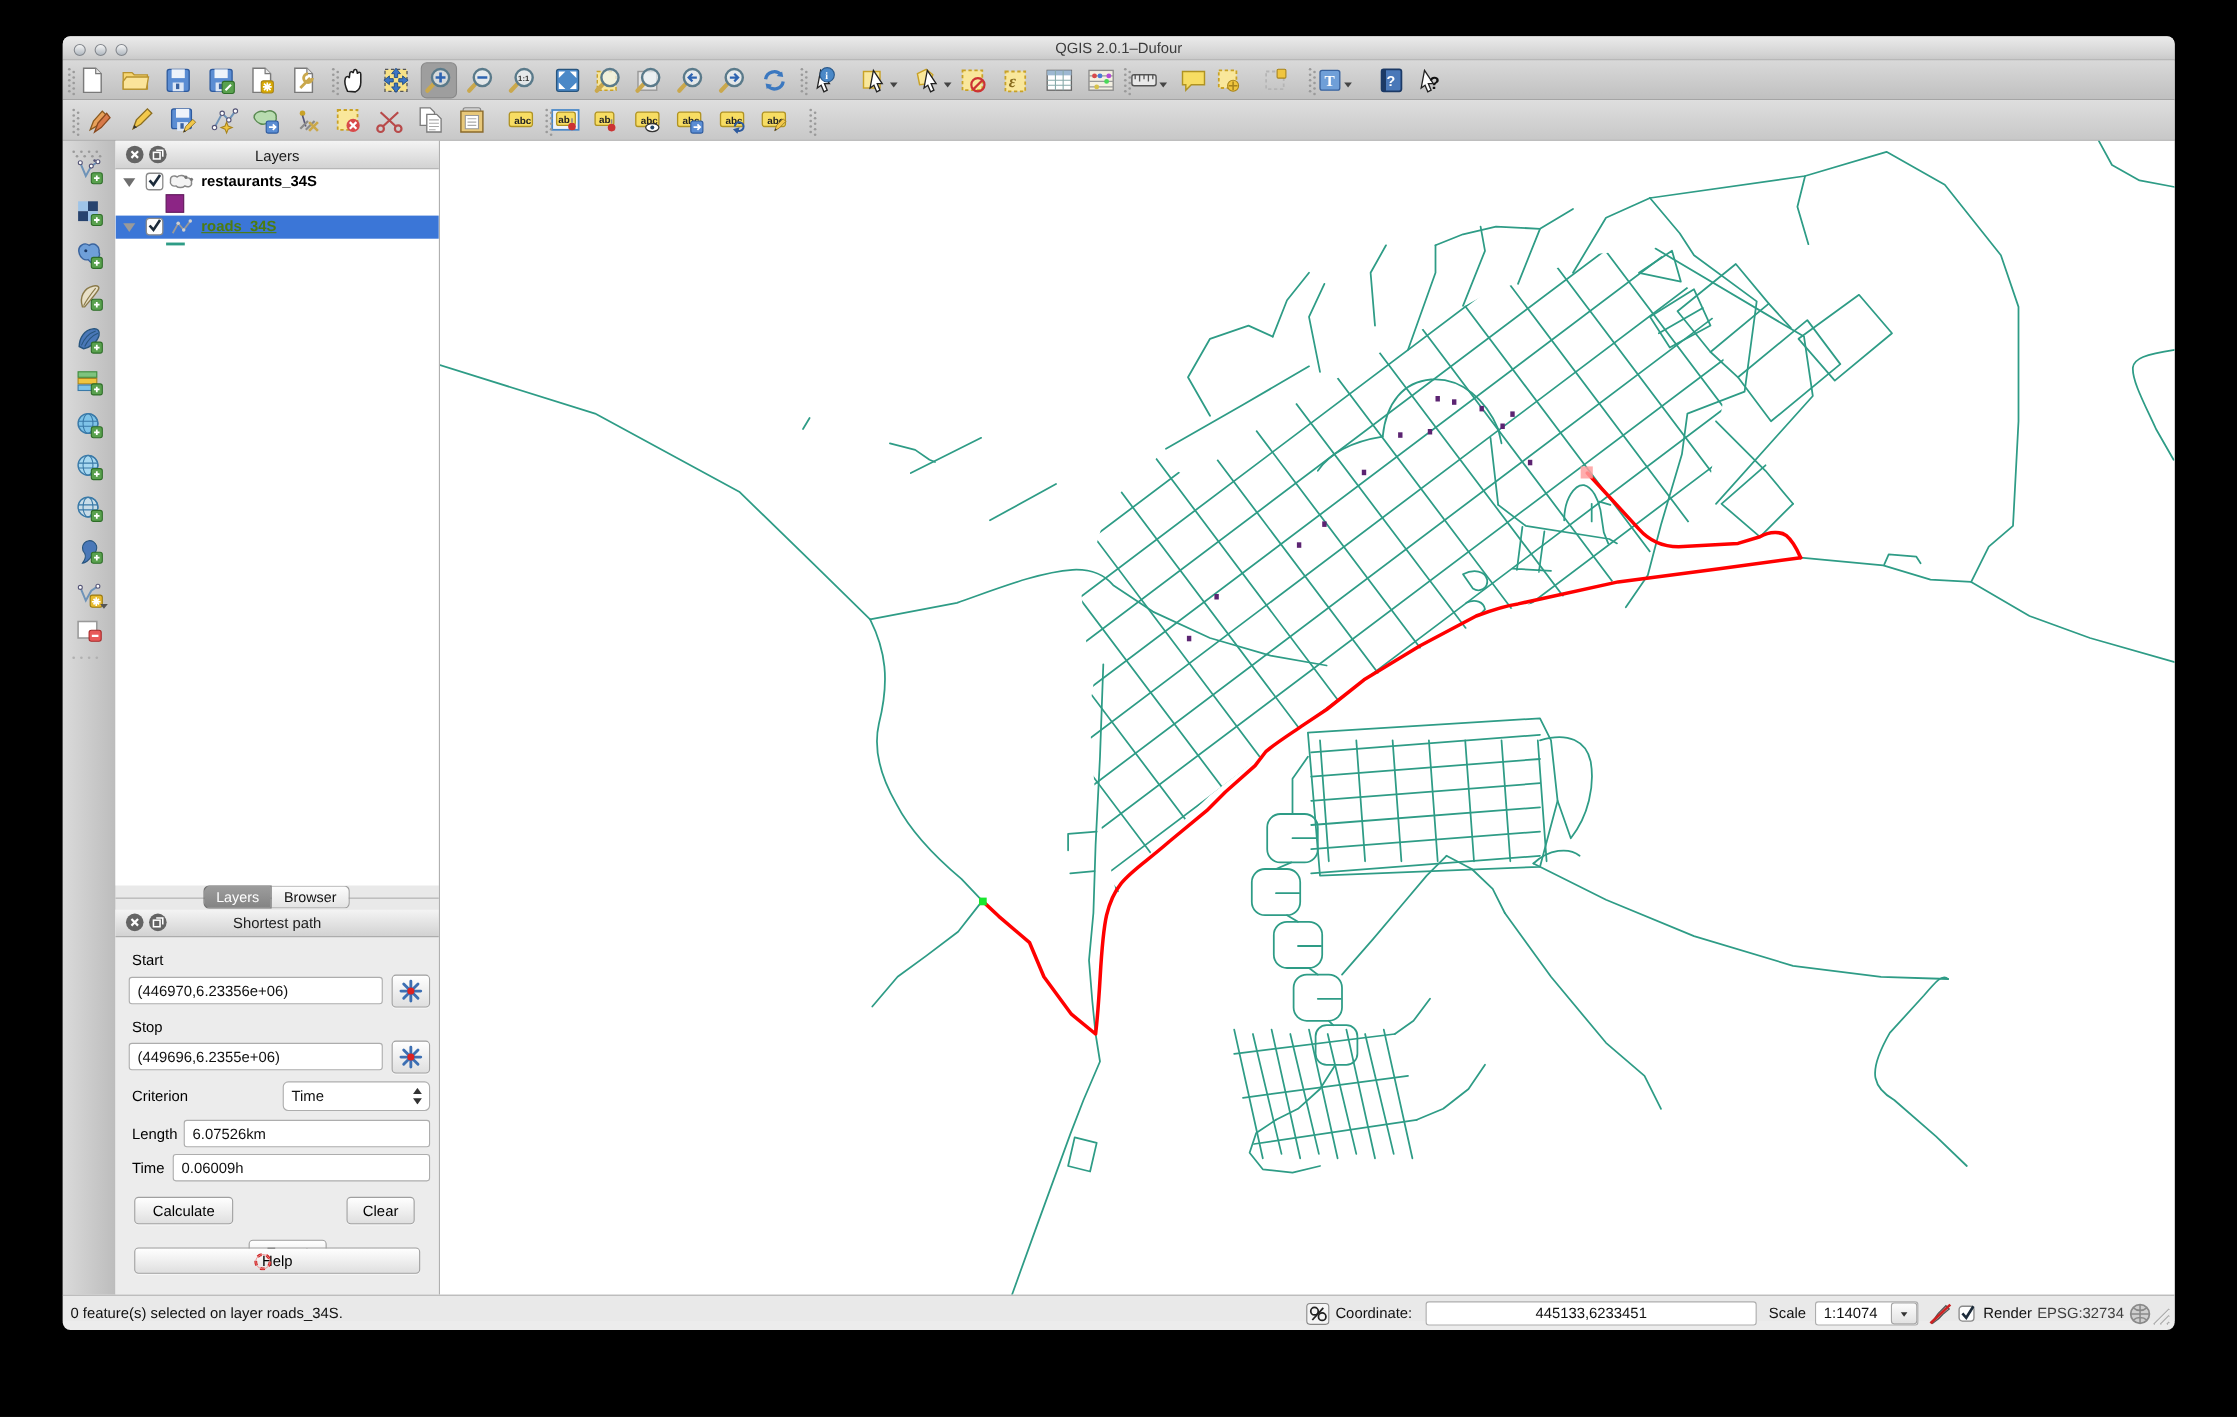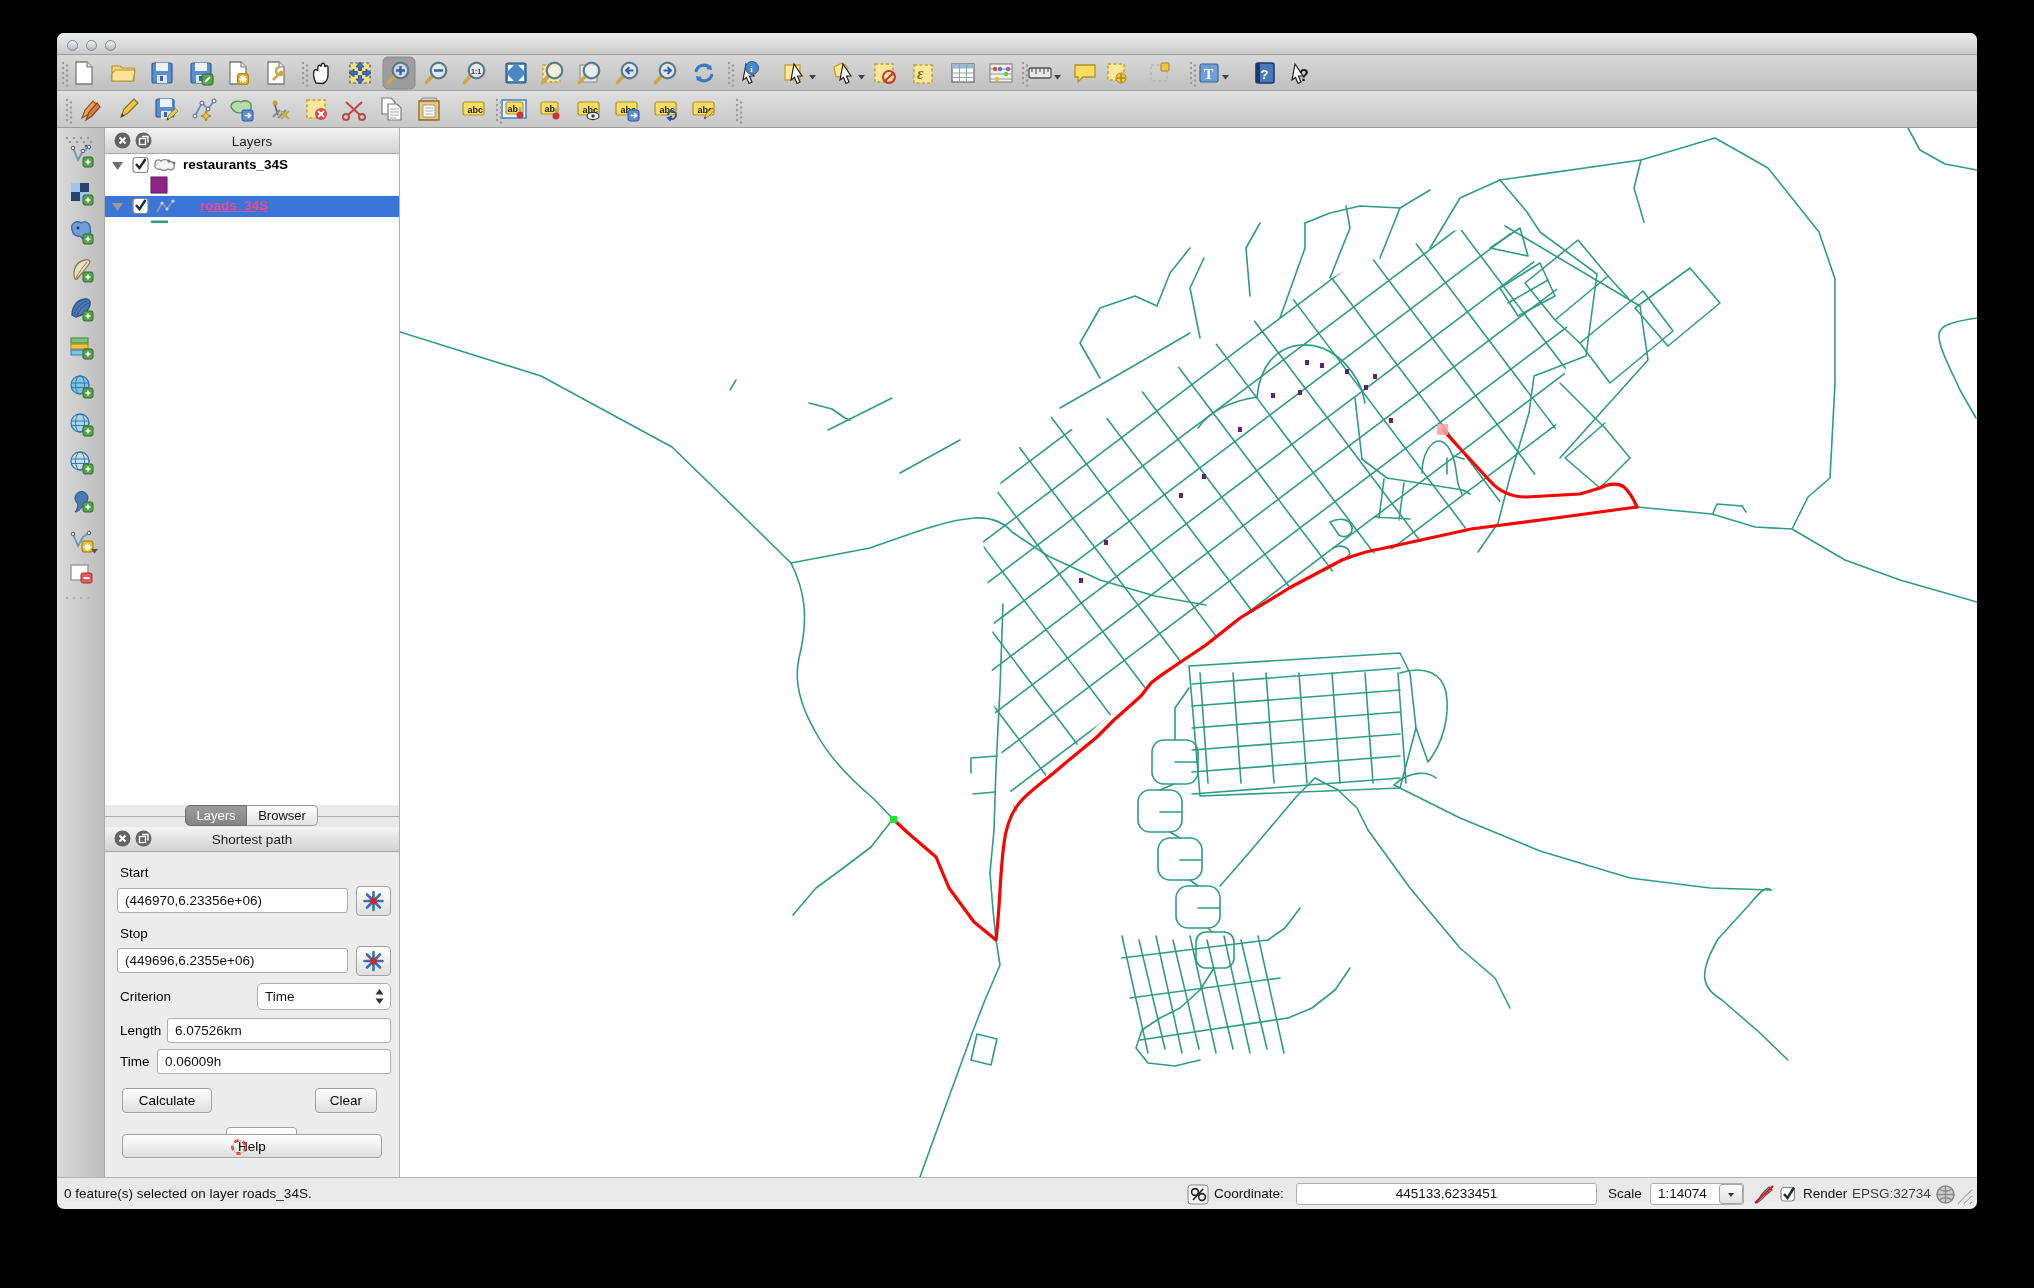--- a/index.html
+++ b/index.html
@@ -29,20 +29,21 @@
 #statusbar{position:absolute;left:0;top:1144px;width:100%;height:24px;background:#e9e9e9;border-top:1px solid #b2b2b2;font-size:13.5px;color:#111;}
 .caret{display:inline-block;width:0;height:0;border-left:3.5px solid transparent;border-right:3.5px solid transparent;border-top:4px solid #333;}
 </style>
 </head>
 <body>
 <div id="win">
   <div id="titlebar">
     <div class="tl" style="left:9.5px;"></div>
     <div class="tl" style="left:28.5px;"></div>
     <div class="tl" style="left:48px;"></div>
+    <div id="title">QGIS 2.0.1–Dufour</div>
   </div>
   <div id="tb1">
       <svg style="position:absolute;left:0;top:0;" width="1330" height="36">
         <rect x="326" y="2" width="32" height="32" rx="5" fill="#9e9e9e" stroke="#888" stroke-width="1"></rect>
         <g transform="translate(27,18)">
           <path d="M-8,-11 h11 l5,5 v17 h-16 z" fill="#fff" stroke="#7a7a7a" stroke-width="1.3"></path>
           <path d="M3,-11 v5 h5" fill="#e8e8e8" stroke="#7a7a7a" stroke-width="1.1"></path>
         </g>
         <g transform="translate(66,18)">
           <path d="M-11,-7 h8 l2,2 h12 v13 h-22 z" fill="#f7d672" stroke="#b8922e" stroke-width="1.2"></path>
@@ -538,21 +539,21 @@
         <circle cx="64" cy="7" r="1.5" fill="#777"></circle>
           <circle cx="69" cy="9" r="1.5" fill="#777"></circle>
         <path d="M52,58 l5,-9 l5,6 l6,-8" fill="none" stroke="#9a9a9a" stroke-width="1.6"></path>
         <circle cx="57" cy="49" r="1.6" fill="#cfcfcf"></circle>
           <circle cx="62" cy="55" r="1.6" fill="#cfcfcf"></circle>
           <circle cx="68" cy="47" r="1.6" fill="#cfcfcf"></circle>
         <rect x="46" y="23" width="16" height="16" fill="#8c2585" stroke="#5e1759" stroke-width="1"></rect>
         <rect x="46" y="66.5" width="17" height="2.6" fill="#2e9c86"></rect>
       </svg>
       <div class="lab" style="left:78px;top:3px;font-weight:bold;color:#000;">restaurants_34S</div>
-      <div class="lab" style="left:78px;top:44px;font-weight:bold;color:#ec4899;text-decoration:underline;margin-left:17px;">roads_34S</div>
+      <div class="lab" style="left:78px;top:44px;font-weight:bold;color:#4d7c0f;text-decoration:underline;">roads_34S</div>
     </div>
     <div id="tabbar">
         <div style="position:absolute;left:0;top:11px;width:294px;height:1px;background:#adadad;"></div>
         <div id="tabL">Layers</div>
         <div id="tabB">Browser</div>
       </div>
     <div id="sppanel">
       <div id="spheader">
         <svg class="rbtn" style="left:9px;top:3px;" viewBox="0 0 17 17">
             <circle cx="8.5" cy="8.5" r="8" fill="#646464"></circle>

